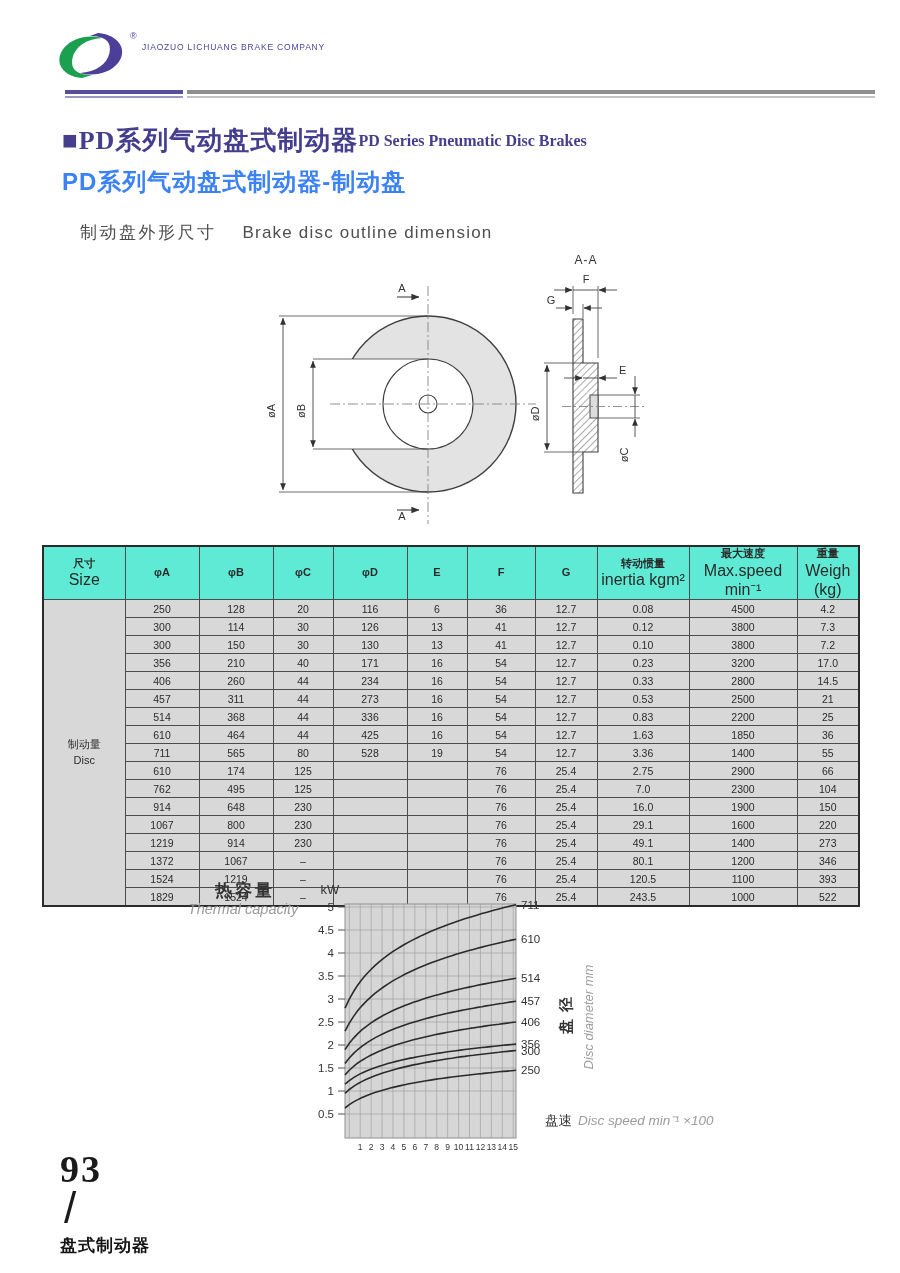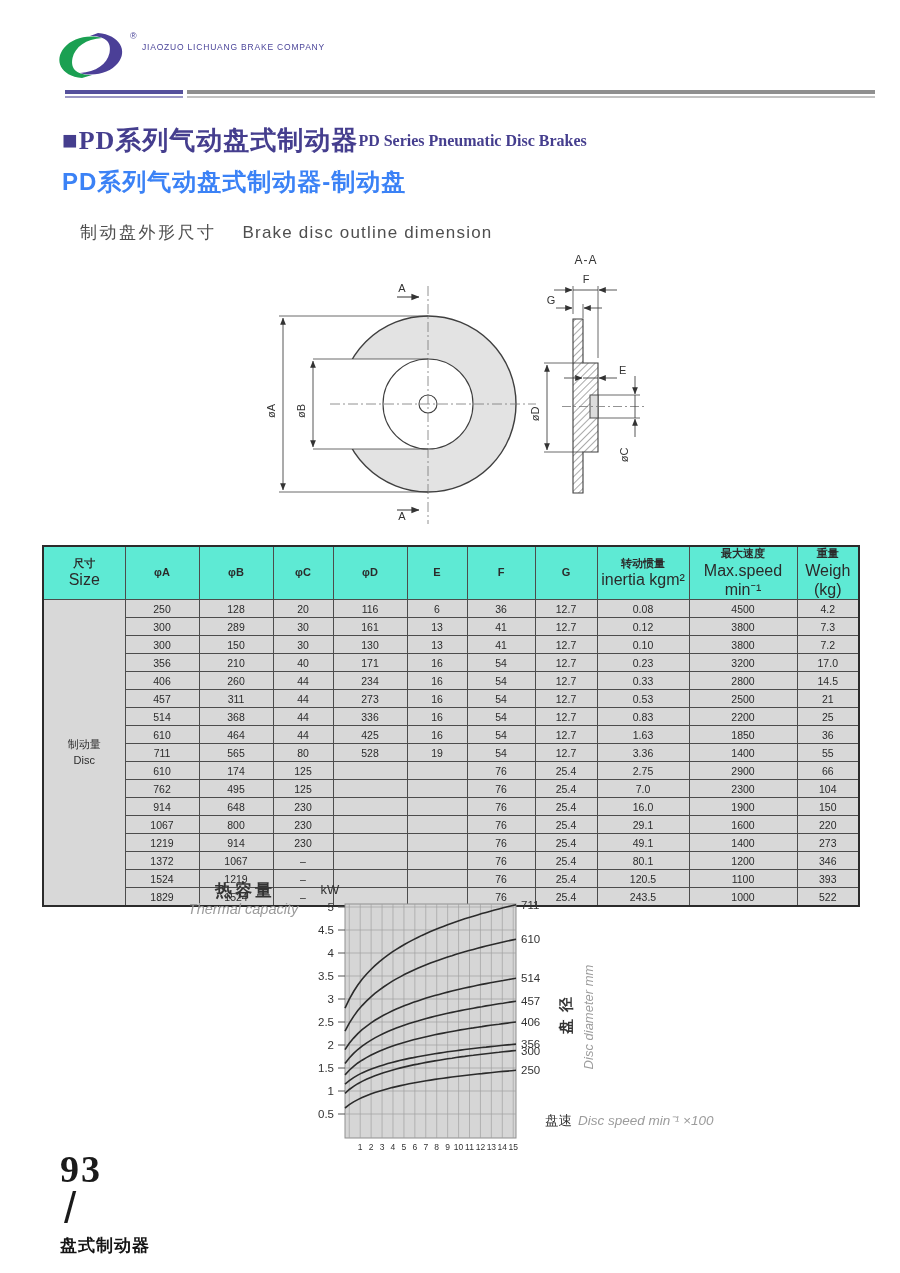--- a/index.html
+++ b/index.html
@@ -210,23 +210,23 @@
           <td>116</td>
           <td>6</td>
           <td>36</td>
           <td>12.7</td>
           <td>0.08</td>
           <td>4500</td>
           <td>4.2</td>
         </tr>
         <tr>
           <td>300</td>
-          <td>289</td>
+          <td>114</td>
           <td>30</td>
-          <td>161</td>
+          <td>126</td>
           <td>13</td>
           <td>41</td>
           <td>12.7</td>
           <td>0.12</td>
           <td>3800</td>
           <td>7.3</td>
         </tr>
         <tr>
           <td>300</td>
           <td>150</td>

